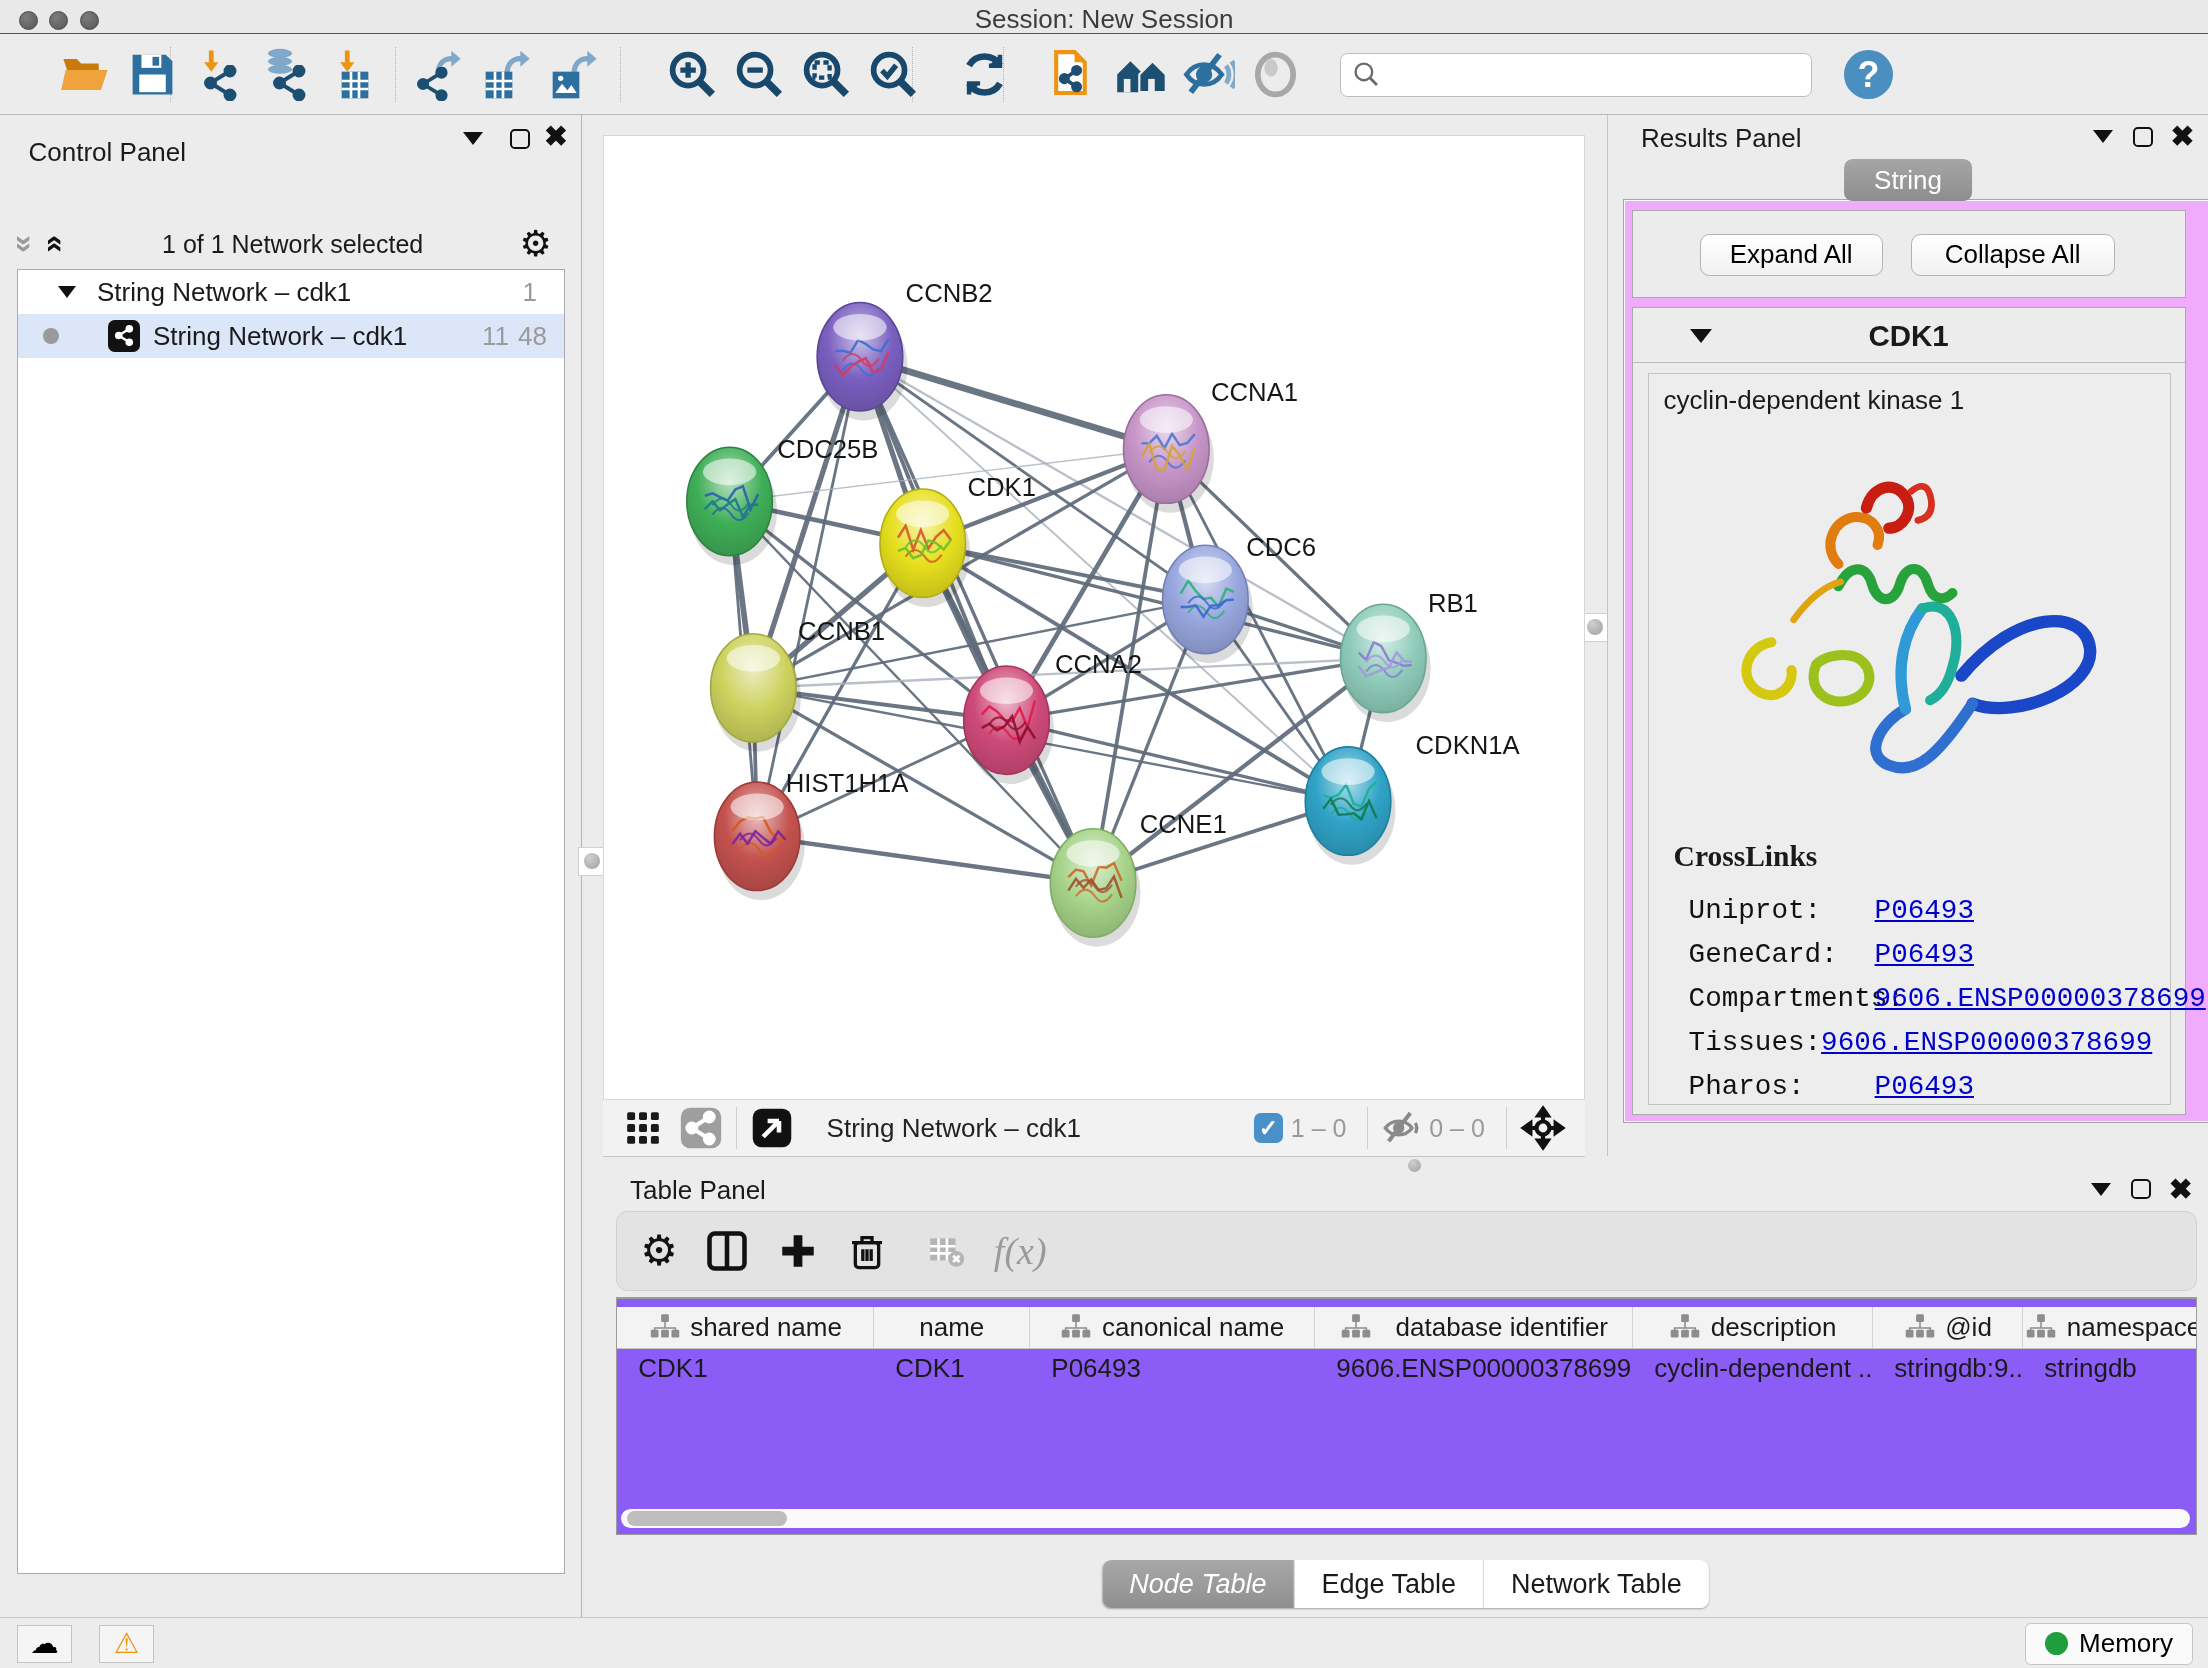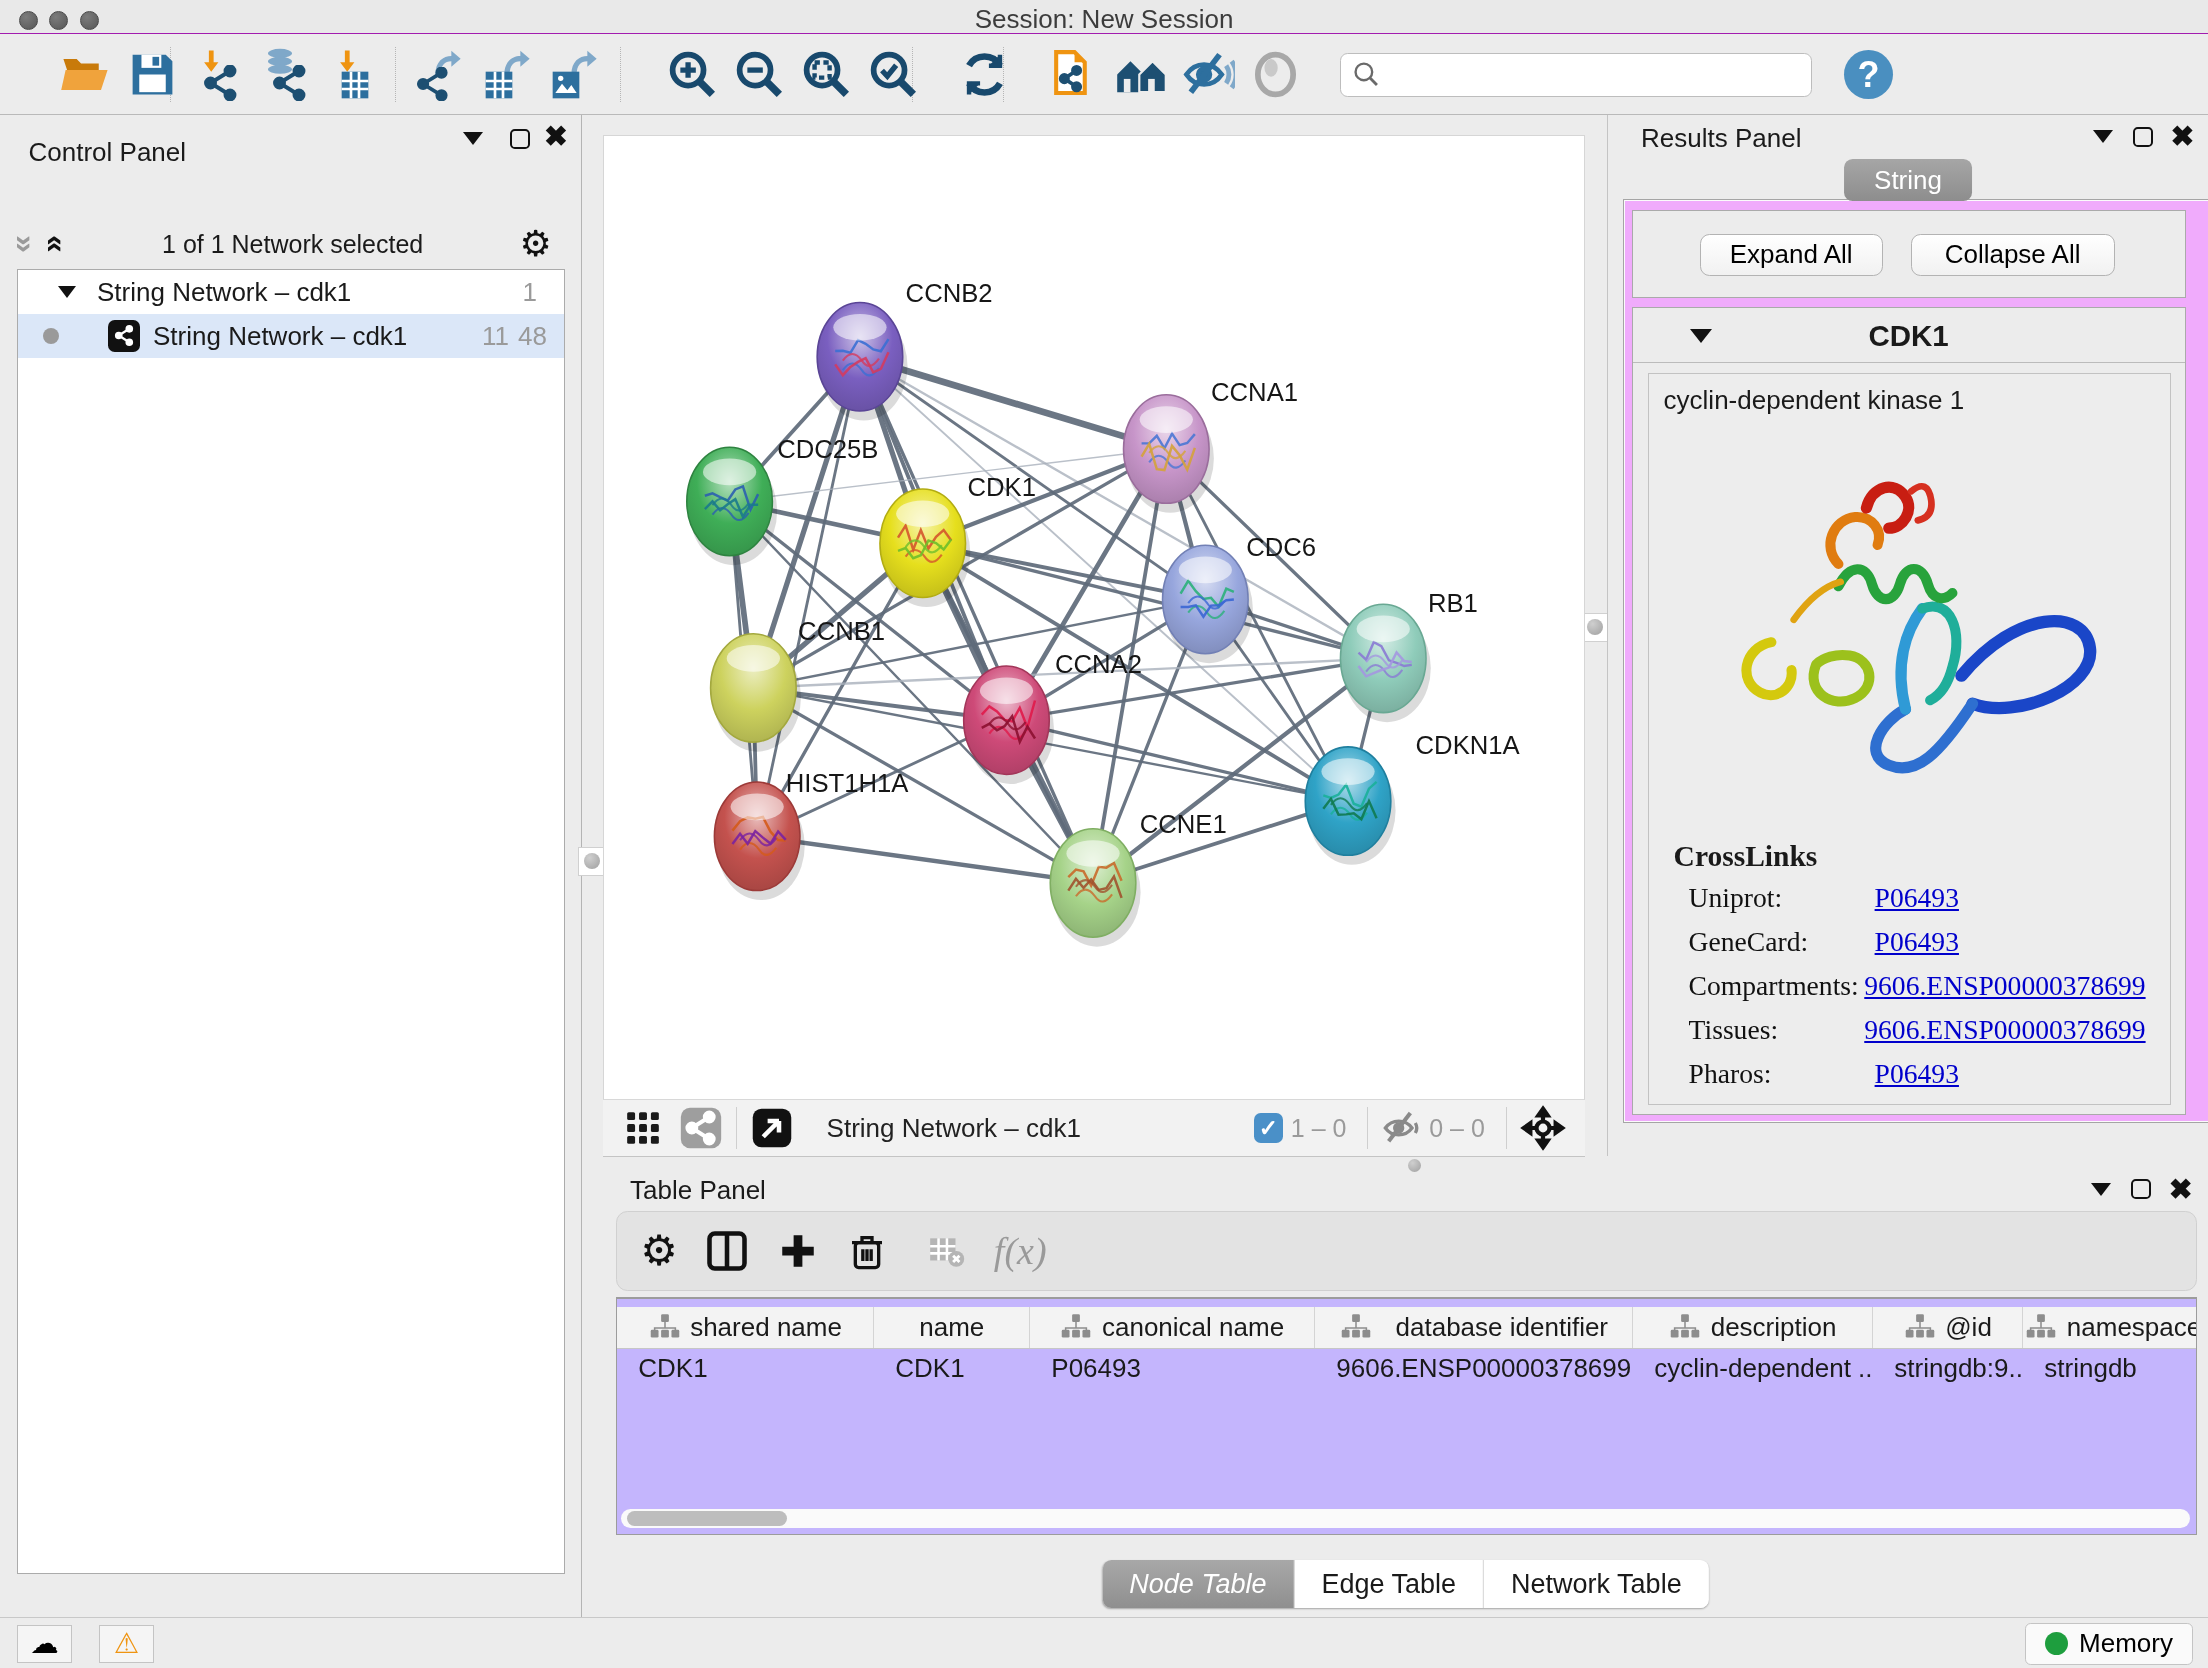--- a/index.html
+++ b/index.html
@@ -73,30 +73,30 @@
   .rp-btn { position:absolute; top:23px; height:42px; border:1px solid #b3b3b3; border-radius:9.5px; background:linear-gradient(#ffffff,#f1f1f1); font-size:26px; font-family:"Liberation Sans",sans-serif; display:flex; align-items:center; justify-content:center; cursor:pointer; }
   #rp-box2 { position:absolute; left:7.6px; top:107px; width:554px; height:808px; border:1px solid #aaa; background:#ececec; }
   #rp-gene-hd { position:absolute; left:0; top:0; width:100%; height:55px; border-bottom:1px solid #bbb; }
   #rp-gene-tri { position:absolute; left:57px; top:21px; }
   #rp-gene-name { position:absolute; width:100%; text-align:center; top:11.4px; font-size:29.5px; font-weight:bold; }
   #rp-inner { position:absolute; left:15px; top:65px; width:523px; height:732px; background:#ededed; border:1px solid #c2c2c2; }
   #rp-desc { position:absolute; left:15px; top:11.4px; font-size:26px; }
   #protein-img { position:absolute; left:28.5px; top:67px; }
   #xl-title { position:absolute; left:25px; top:466px; font-family:"Liberation Serif",serif; font-size:29.5px; font-weight:bold; }
   #xl-rows { position:absolute; left:40px; top:508px; width:457px; }
-  .xl-row { display:flex; height:44px; align-items:flex-start; font-family:Liberation Serif, serif; font-size:27.6px; }
+  .xl-row { display:flex; height:44px; align-items:flex-end; font-family:Liberation Mono, monospace; font-size:27.6px; }
   .xl-label { width:186px; color:#111; }
   .xl-link { color:#0000cc; text-decoration:underline; cursor:pointer; }
 
   
   #table-panel { position:absolute; left:603px; top:1173px; width:1605px; height:444px; background:#ececec; }
   #tp-title { position:absolute; left:27px; top:1.9px; }
   #tp-btns { position:absolute; right:11.4px; top:0px; display:flex; gap:7.6px; }
   #tp-toolbar { position:absolute; left:13.3px; top:38px; width:1581px; height:80px; background:#e3e3e3; border:1px solid #d0d0d0; border-radius:11.4px; display:flex; align-items:center; padding-left:23px; gap:28.5px; }
-  #tp-table { position:absolute; left:13.3px; top:124px; width:1581px; height:238px; background:#c4b5fd; border:1px solid #9c9c9c; border-top-width:2.9px; overflow:hidden; }
+  #tp-table { position:absolute; left:13.3px; top:124px; width:1581px; height:238px; background:#8b5cf6; border:1px solid #9c9c9c; border-top-width:2.9px; overflow:hidden; }
   #tp-header { position:absolute; left:0; top:7.6px; height:42px; display:flex; background:#f3f3f3; border-bottom:1px solid #c6c6c6; width:1617px; }
   .th { display:flex; align-items:center; justify-content:center; gap:9.5px; font-size:26px; border-right:1px solid #d4d4d4; overflow:hidden; white-space:nowrap; }
   #tp-row { position:absolute; left:0; top:49px; height:40px; display:flex; width:1617px; }
   .td { padding-left:21px; display:flex; align-items:center; font-size:26px; overflow:hidden; white-space:nowrap; }
   #tp-scroll { position:absolute; left:3.8px; bottom:5.7px; width:1569px; height:19px; background:#fafafa; border-radius:9.5px; }
   #tp-thumb { position:absolute; left:5.7px; top:1.9px; width:160px; height:15px; background:#bdbdbd; border-radius:7.6px; }
   #tp-tabs { position:absolute; left:50%; transform:translateX(-50%); top:387px; height:48px; display:flex; border-radius:8.6px; overflow:hidden; box-shadow:0 1px 1.9px rgba(0,0,0,.3); }
   .tp-tab { height:48px; padding:0 27px; background:#fff; font-size:27px; display:flex; align-items:center; border-right:1px solid #cfcfcf; cursor:pointer; }
   .tp-tab.sel { background:linear-gradient(#a8a8a8,#8f8f8f); color:#fff;font-style:italic; }
 

